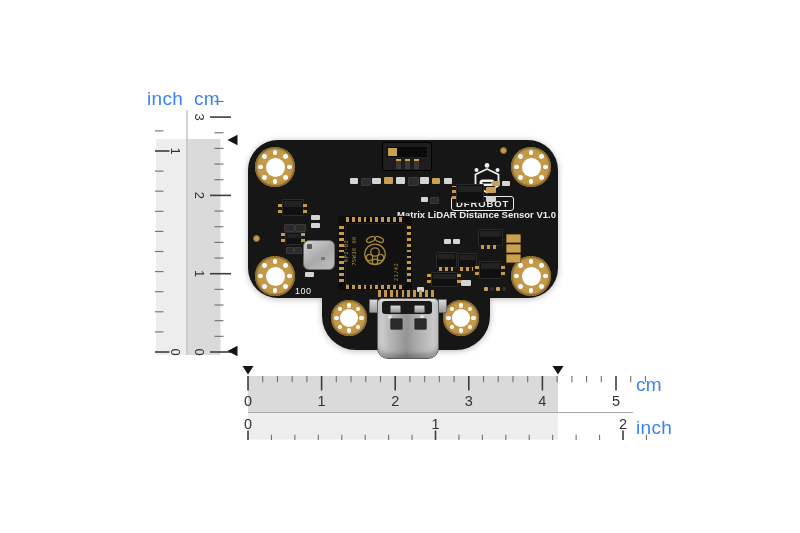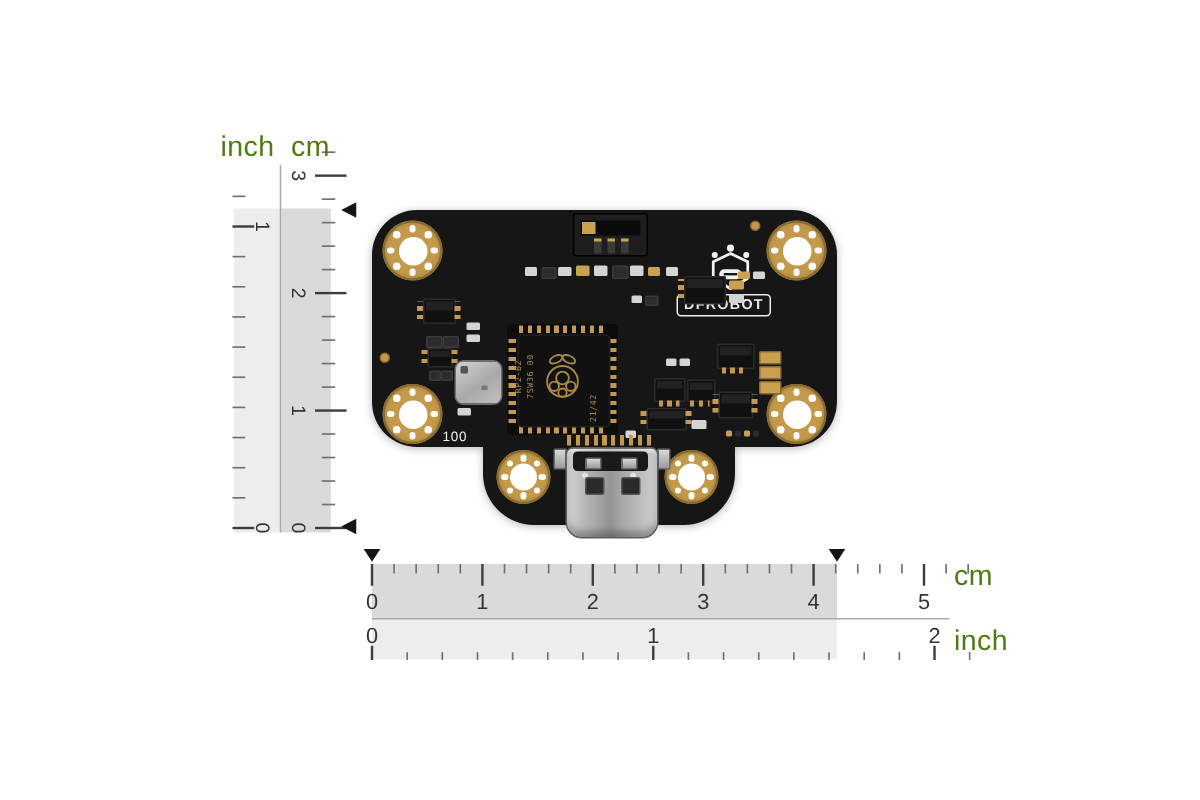--- a/index.html
+++ b/index.html
@@ -1,18 +1,18 @@
 <!DOCTYPE html>
 <html style="--pcb: #161616; --gold: #c49a4a; --silk: #f2f2f2;"><head>
 <meta charset="utf-8">
 <style>
   html,body{margin:0;padding:0;background:#ffffff;}
   .stage{position:relative;width:800px;height:533px;background:#ffffff;overflow:hidden;
          font-family:"Liberation Sans", sans-serif;}
-  .unit{position:absolute;font-size:19px;color:#4d7c0f;letter-spacing:0.3px;}
+  .unit{position:absolute;font-size:19px;color:#3b82f6;letter-spacing:0.3px;}
   #ruler-svg{position:absolute;left:0;top:0;width:800px;height:533px;}
   
   .board-shape{position:absolute;left:0;top:0;width:800px;height:533px;
                filter:drop-shadow(0 1px 3px rgba(0,0,0,0.28));}
   .pcb{position:absolute;background:var(--pcb);}
   .parts{position:absolute;left:0;top:0;width:800px;height:533px;}
   .p{position:absolute;}
   .hole{position:absolute;border-radius:50%;background:var(--gold);
         box-shadow:inset 0 0 0 1.5px #8a6c2e, inset 0 0 4px rgba(0,0,0,.35);}
   .hole .bore{position:absolute;background:#ffffff;border-radius:50%;}
@@ -253,20 +253,21 @@
       <circle cx="6.5" cy="8" r="2" fill="#f2f2f2"></circle>
       <circle cx="27.5" cy="8" r="2" fill="#f2f2f2"></circle>
       <path d="M17 7 L28.5 12.5 L28.5 23.5 L17 30.5 L5.5 23.5 L5.5 12.5 Z" fill="none" stroke="#f2f2f2" stroke-width="1.8" stroke-linejoin="round"></path>
       <rect x="9.5" y="17.5" width="15" height="6.6" rx="3.3" fill="#f2f2f2"></rect>
       <rect x="12.5" y="20" width="9" height="1.6" fill="#161616"></rect>
     </svg>
 
     <div class="brandbox" style="left:451px;top:196px;">
       <span>DFROBOT</span>
     </div>
+    <div class="tagline" style="left:390px;top:209px;width:166px;">Matrix LiDAR Distance Sensor V1.0</div>
 
     <div class="p" style="left:338px;top:216px;width:74px;height:74px;background:#0c0c0c;border-radius:3px;">
       <div class="pins-h" style="left:8px;top:1px;width:58px;height:5px;"></div>
       <div class="pins-h" style="left:8px;top:68px;width:58px;height:5px;"></div>
       <div class="pins-v" style="left:1px;top:8px;width:5px;height:58px;"></div>
       <div class="pins-v" style="left:68px;top:8px;width:5px;height:58px;"></div>
       <div class="p" style="left:7px;top:7px;width:60px;height:60px;background:#111111;border:1px solid #1f1f1f;border-radius:3px;"></div>
       <svg class="p" style="left:22px;top:17px;" width="30" height="40" viewBox="0 0 24 30">
         <ellipse cx="8.6" cy="4.2" rx="3.6" ry="1.9" transform="rotate(-24 8.6 4.2)" fill="none" stroke="#a8883c" stroke-width="1"></ellipse>
         <ellipse cx="15.4" cy="4.2" rx="3.6" ry="1.9" transform="rotate(24 15.4 4.2)" fill="none" stroke="#a8883c" stroke-width="1"></ellipse>

